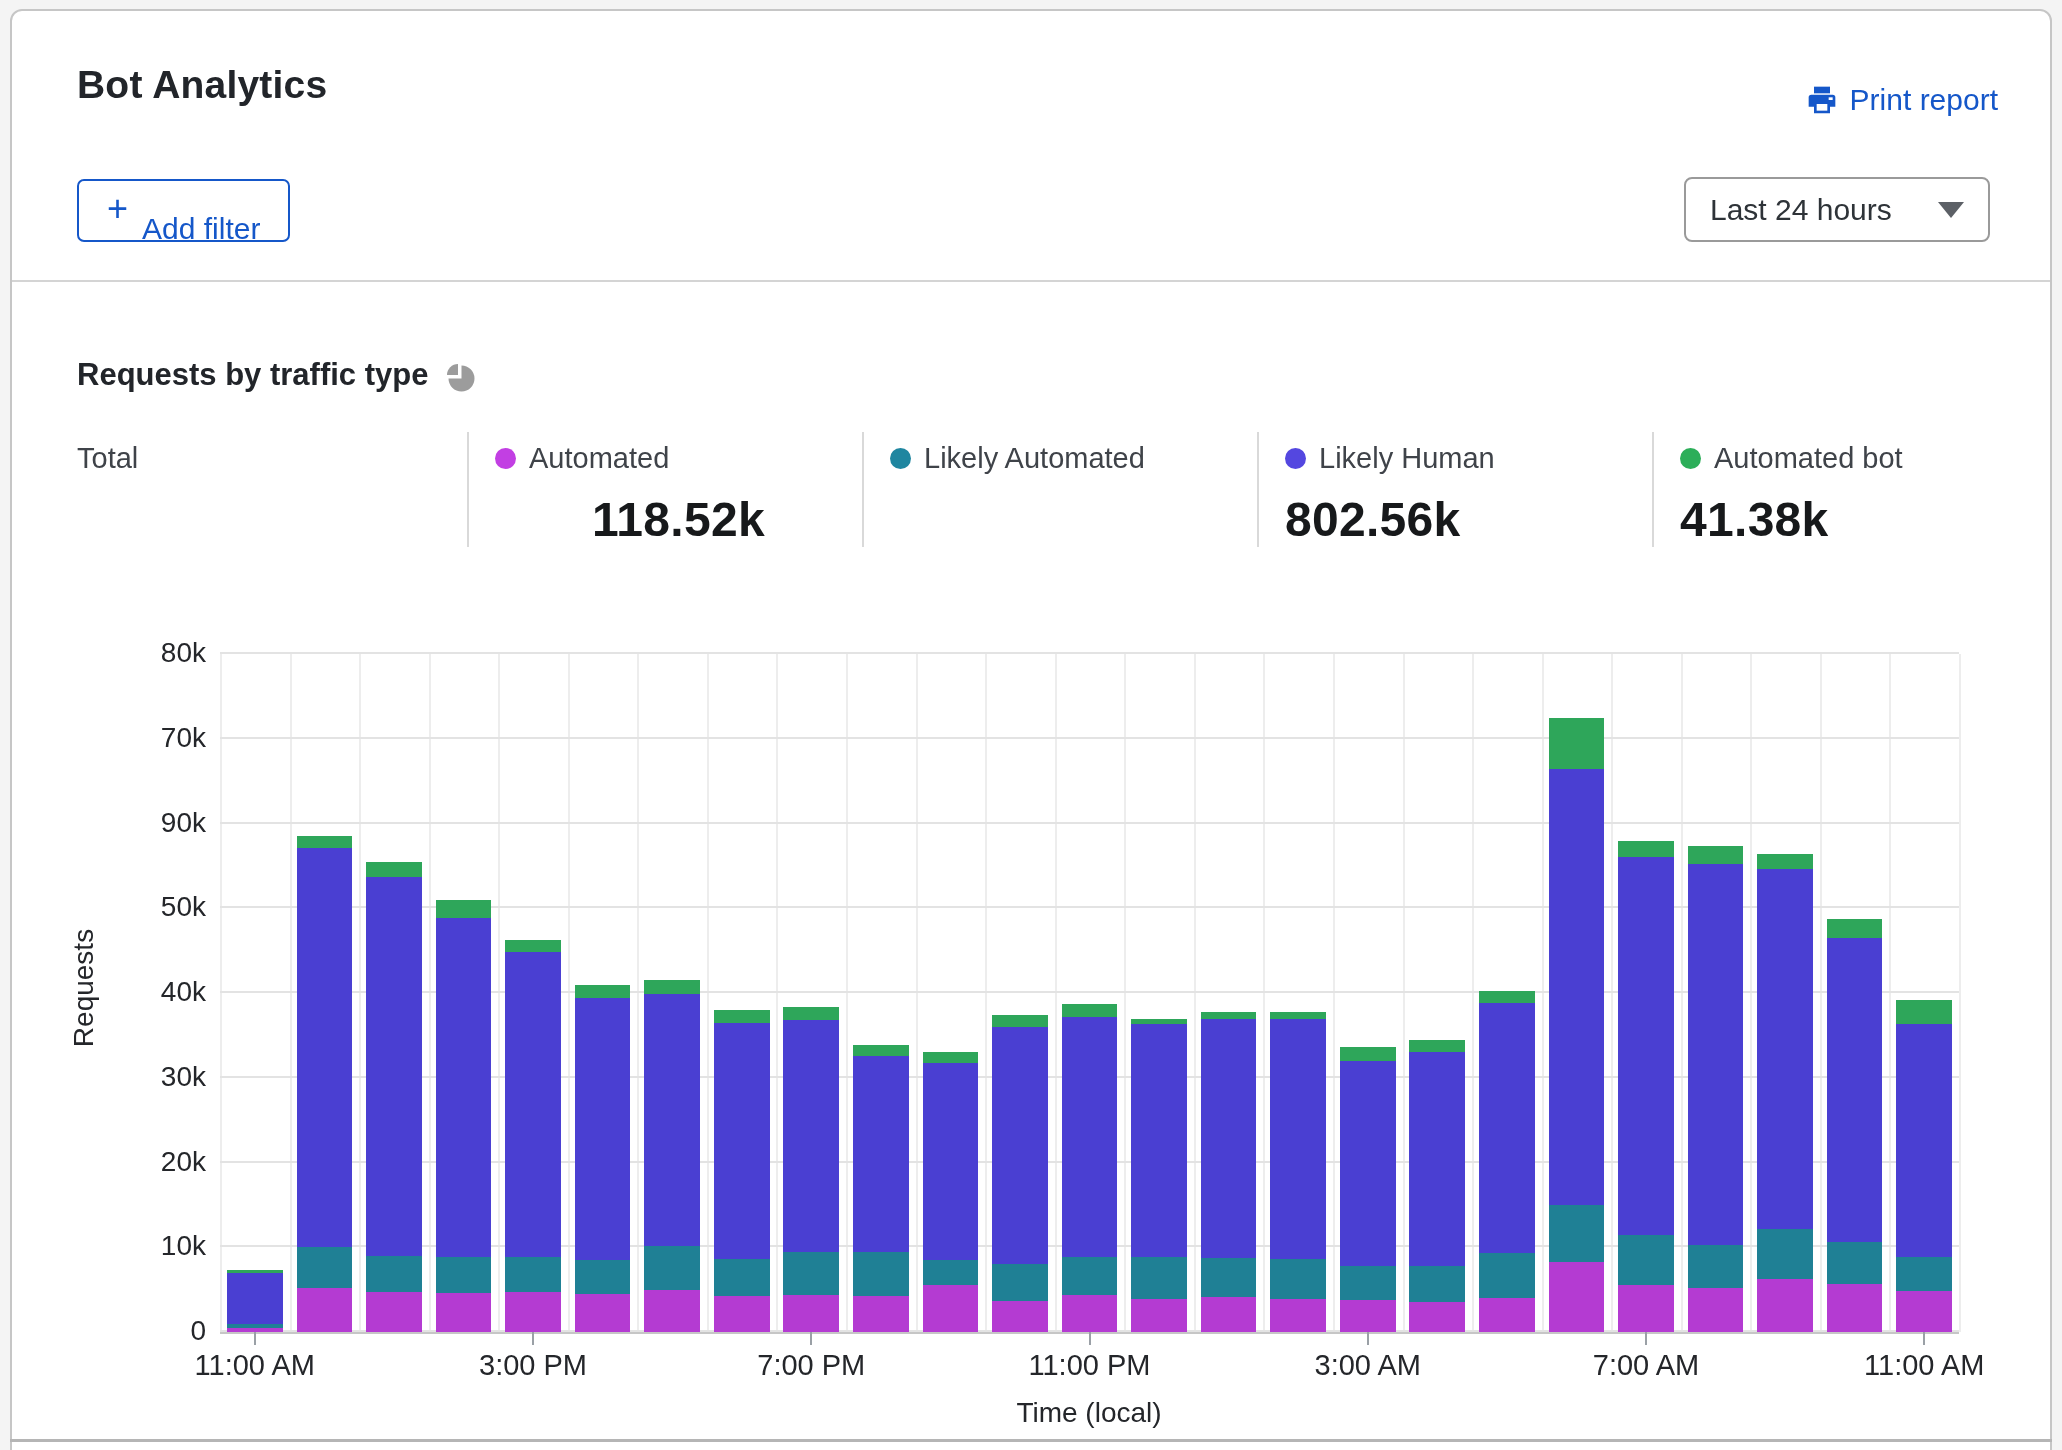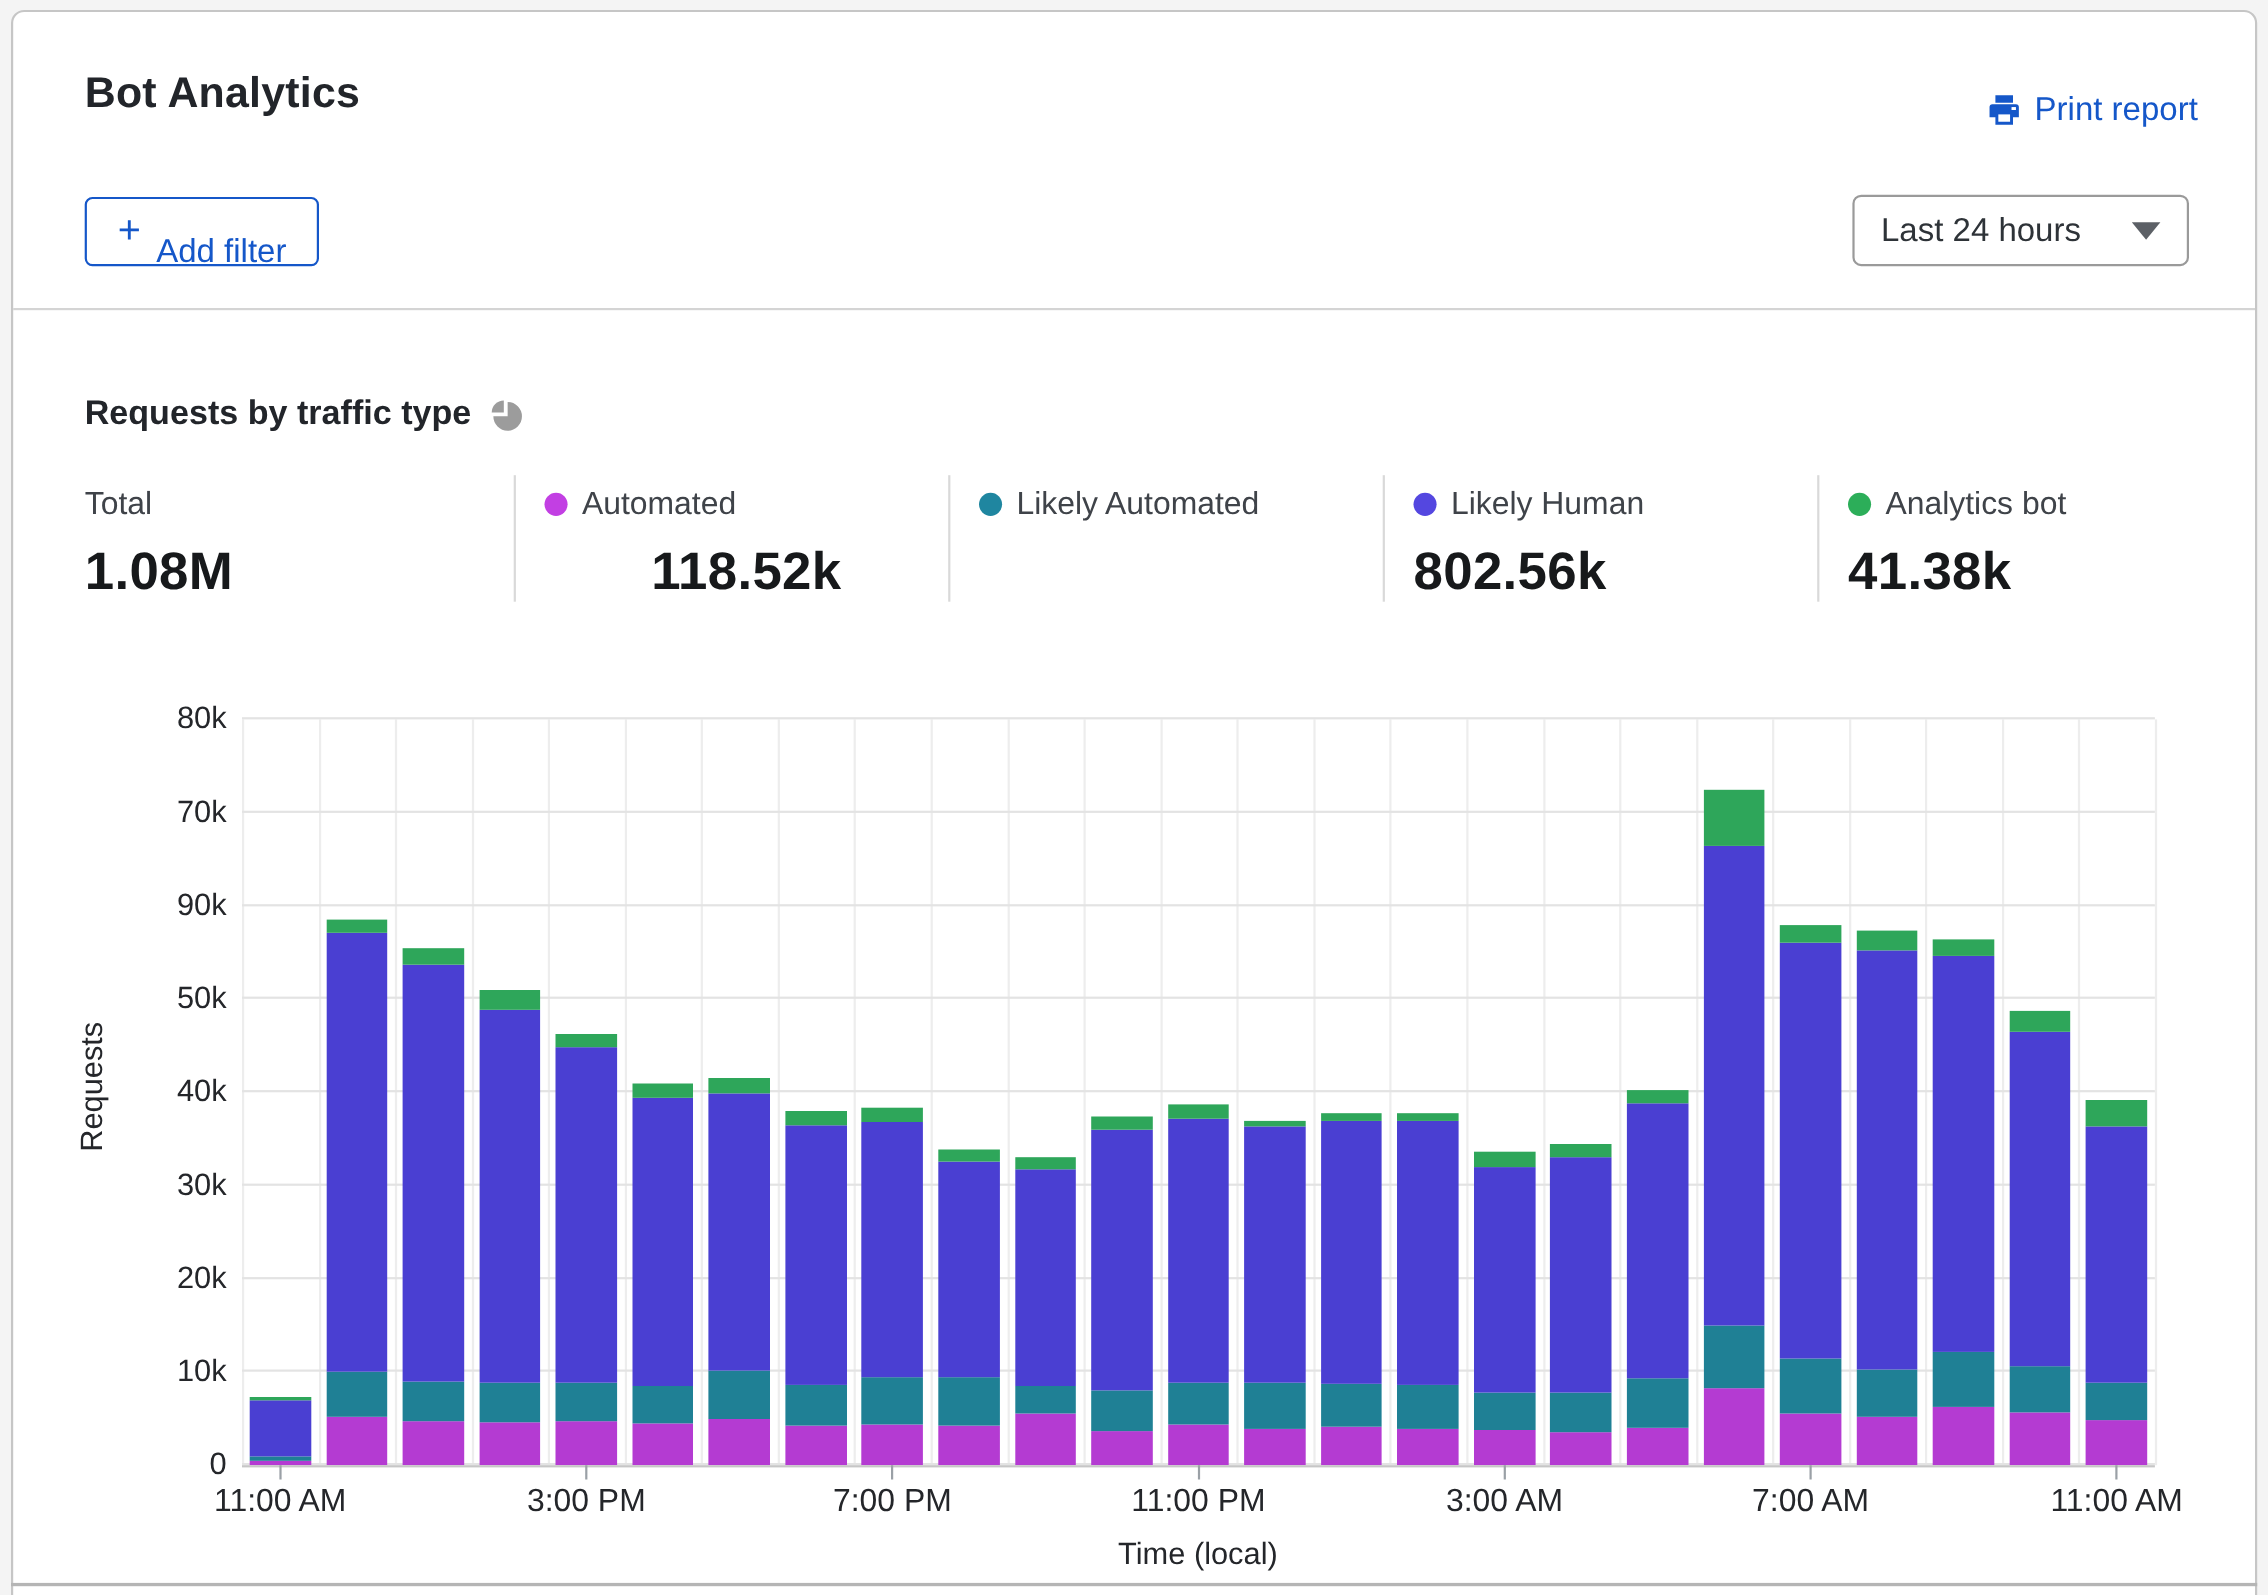--- a/index.html
+++ b/index.html
@@ -104,21 +104,20 @@
       <path fill="#9c9c9c" d="M17.5 8.5 L17.5 21.5 L4.5 21.5 A13 13 0 1 0 17.5 8.5 Z"></path>
       <path fill="#9c9c9c" d="M14 18 L14 7 A11 11 0 0 0 3 18 Z"></path>
     </svg>
   </div>
 
   <div class="stats-row" id="stats-row">
       <div class="stat" style="width: 390px;">
         <div class="stat-label-row">
           <span class="stat-label">Total</span>
         </div>
-        <div class="stat-value">1.08M</div>
       </div>
       <div class="stat" style="width: 395px; text-align: center;">
         <div class="stat-label-row">
           <span class="dot" style="background: rgb(194, 63, 227);"></span>
           <span class="stat-label">Automated</span>
         </div>
         <div class="stat-value">118.52k</div>
       </div>
       <div class="stat" style="width: 395px;">
         <div class="stat-label-row">
@@ -129,21 +128,21 @@
       <div class="stat" style="width: 395px;">
         <div class="stat-label-row">
           <span class="dot" style="background: rgb(84, 71, 224);"></span>
           <span class="stat-label">Likely Human</span>
         </div>
         <div class="stat-value">802.56k</div>
       </div>
       <div class="stat" style="width: 372px;">
         <div class="stat-label-row">
           <span class="dot" style="background: rgb(44, 174, 89);"></span>
-          <span class="stat-label">Analytics bot</span>
+          <span class="stat-label">Automated bot</span>
         </div>
         <div class="stat-value">41.38k</div>
       </div>
     </div>
 
   <div class="ylab">Requests</div>
   <div class="plot" id="plot">
       <div class="vgrid" style="left: 0%;"></div>
       <div class="vgrid" style="left: 4%;"></div>
       <div class="vgrid" style="left: 8%;"></div>

